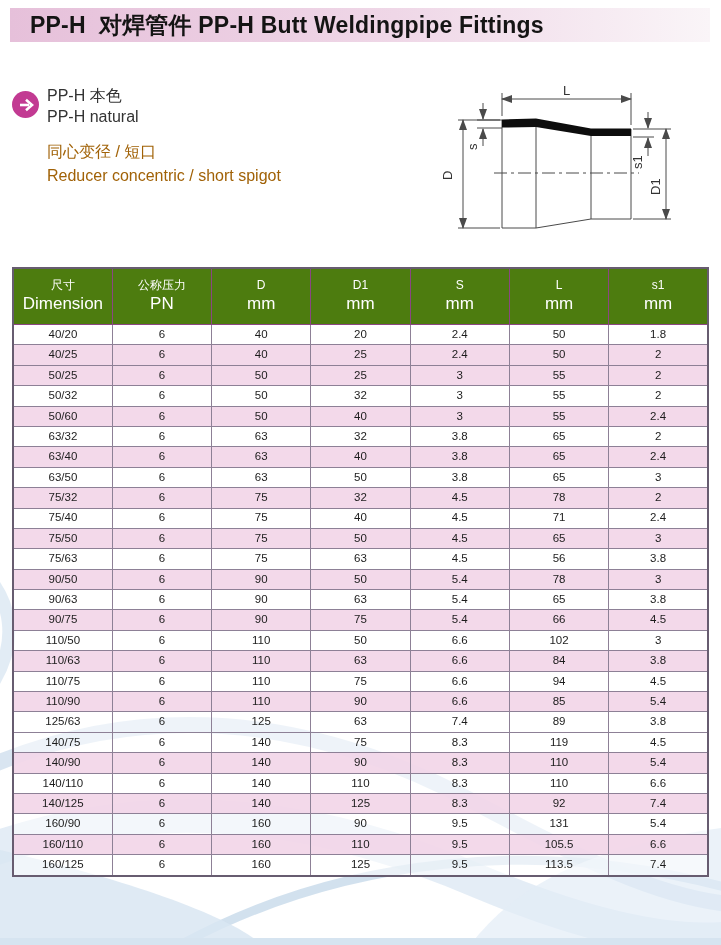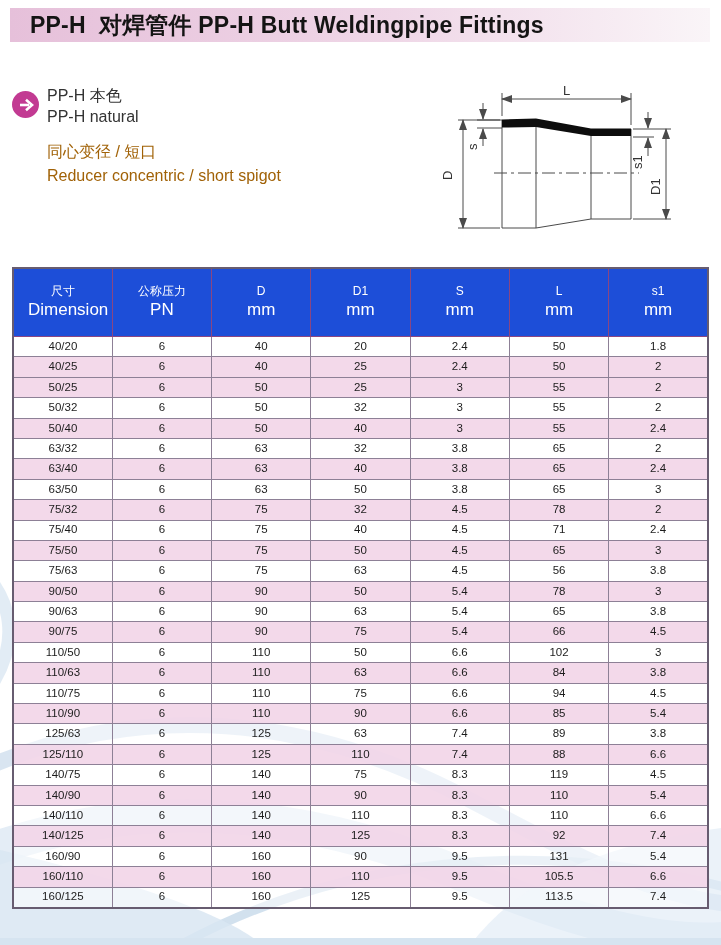--- a/index.html
+++ b/index.html
@@ -25,22 +25,22 @@
   }
   .intro{position:absolute;left:47px;top:85px;font-size:16px;color:#333;line-height:21px;}
   .subtitle{position:absolute;left:47px;top:140px;font-size:16px;color:#a16207;line-height:24px;}
 
   .diagram{position:absolute;left:438px;top:76px;width:282px;height:168px;}
   .diagram text{font-size:13px;fill:#333;font-family:"Liberation Sans", sans-serif;}
 
   .table-wrap{position:absolute;left:12px;top:267px;width:697px;}
   table.spec{width:100%;border-collapse:collapse;table-layout:fixed;border:2px solid #675c70;}
   .spec th{
-    background:#1d4ed8;color:#ffffff;font-weight:normal;border:1px solid #8b4682;
-    height:39px;font-size:12px;line-height:1.3;padding:14px;
+    background:#4d7c0f;color:#ffffff;font-weight:normal;border:1px solid #8b4682;
+    height:39px;font-size:12px;line-height:1.3;padding:8px;
   }
   .spec th .en{font-size:17px;}
   .spec td{
     border:1px solid #8d8096;text-align:center;font-size:11.5px;color:#1c1c1c;
     height:19.4px;padding:0;line-height:1;
   }
   .spec tr.plain td{background:rgba(255,255,255,0.55);}
   .spec tr.alt td{background:rgba(242,215,233,0.95);}
 </style>
 </head>
@@ -193,21 +193,21 @@
         <tr class="plain">
           <td>50/32</td>
           <td>6</td>
           <td>50</td>
           <td>32</td>
           <td>3</td>
           <td>55</td>
           <td>2</td>
         </tr>
         <tr class="alt">
-          <td>50/40</td>
+          <td>50/60</td>
           <td>6</td>
           <td>50</td>
           <td>40</td>
           <td>3</td>
           <td>55</td>
           <td>2.4</td>
         </tr>
         <tr class="plain">
           <td>63/32</td>
           <td>6</td>
@@ -335,29 +335,20 @@
           <td>5.4</td>
         </tr>
         <tr class="plain">
           <td>125/63</td>
           <td>6</td>
           <td>125</td>
           <td>63</td>
           <td>7.4</td>
           <td>89</td>
           <td>3.8</td>
-        </tr>
-        <tr class="alt">
-          <td>125/110</td>
-          <td>6</td>
-          <td>125</td>
-          <td>110</td>
-          <td>7.4</td>
-          <td>88</td>
-          <td>6.6</td>
         </tr>
         <tr class="plain">
           <td>140/75</td>
           <td>6</td>
           <td>140</td>
           <td>75</td>
           <td>8.3</td>
           <td>119</td>
           <td>4.5</td>
         </tr>

